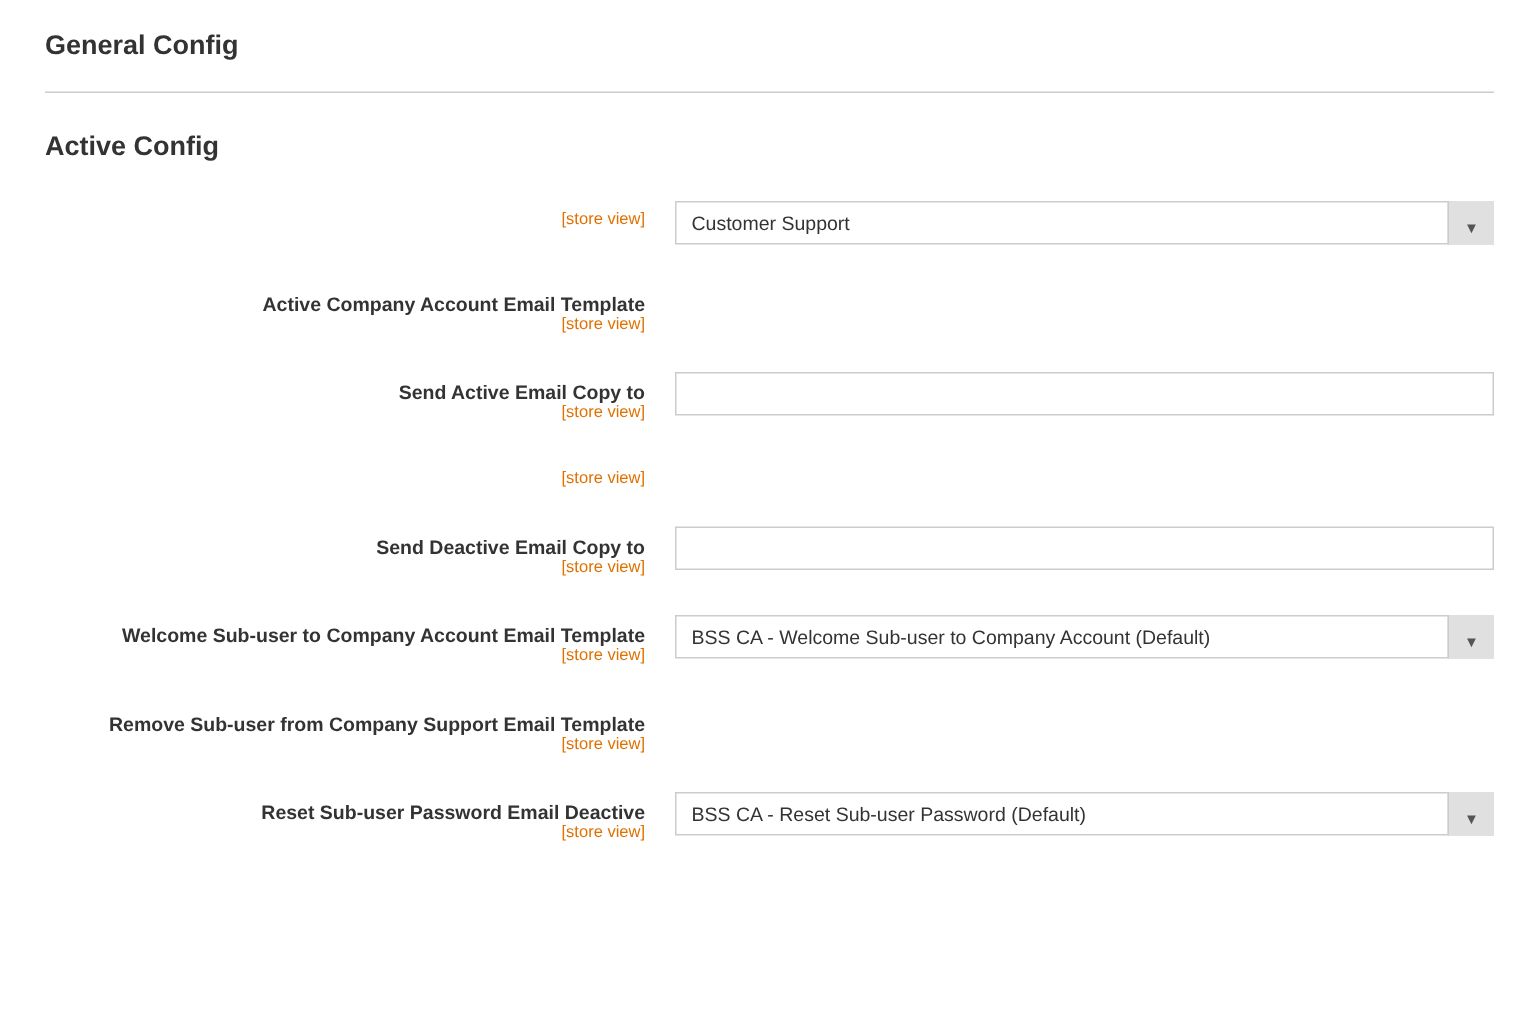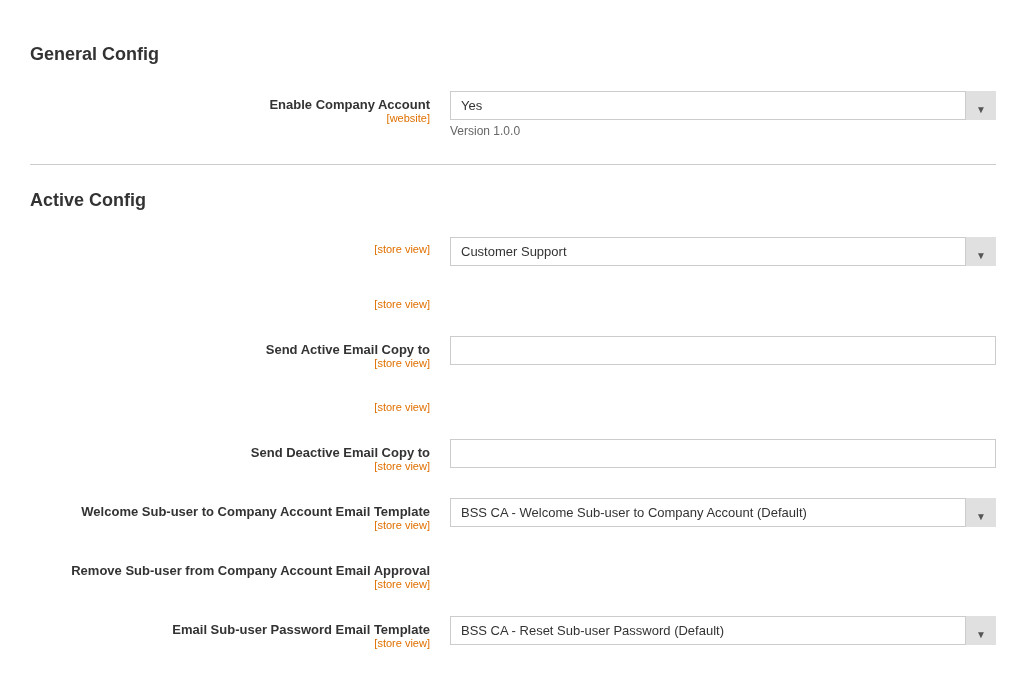--- a/index.html
+++ b/index.html
@@ -11,21 +11,20 @@
       padding: 20px 30px;
     }
     .section-title {
       font-size: 18px;
       font-weight: 600;
       color: #333;
       margin-bottom: 20px;
     }
     .section {
       margin-bottom: 10px;
-      margin-top: 24px;
     }
     .divider {
       border: none;
       border-top: 1px solid #ccc;
       margin: 20px 0 25px 0;
     }
     .form-row {
       display: flex;
       align-items: flex-start;
       margin-bottom: 14px;
@@ -102,35 +101,20 @@
       color: #666;
       margin-top: 4px;
     }
   </style>
 </head>
 <body>
 
 <div class="section">
   <h2 class="section-title">General Config</h2>
 
-  <div class="form-row">
-    <div class="form-label">
-      <span class="label-main">Enable Company Account</span>
-      <span class="label-scope">[website]</span>
-    </div>
-    <div class="form-control-wrap">
-      <div class="select-wrapper">
-        <select class="form-select">
-          <option>Yes</option>
-          <option>No</option>
-        </select>
-      </div>
-      <div class="version-text">Version 1.0.0</div>
-    </div>
-  </div>
 </div>
 
 <hr class="divider">
 
 <div class="section">
   <h2 class="section-title">Active Config</h2>
 
   <div class="form-row">
     <div class="form-label">
       <span class="label-scope">[store view]</span>
@@ -141,20 +125,21 @@
           <option>Customer Support</option>
           <option>General Contact</option>
           <option>Sales Representative</option>
         </select>
       </div>
     </div>
   </div>
 
   <div class="form-row">
     <div class="form-label">
+      <span class="label-main">Active Company Account Email Template</span>
       <span class="label-scope">[store view]</span>
     </div>
   </div>
 
   <div class="form-row">
     <div class="form-label">
       <span class="label-main">Send Active Email Copy to</span>
       <span class="label-scope">[store view]</span>
     </div>
     <div class="form-control-wrap">
@@ -187,28 +172,28 @@
       <div class="select-wrapper">
         <select class="form-select">
           <option>BSS CA - Welcome Sub-user to Company Account (Default)</option>
         </select>
       </div>
     </div>
   </div>
 
   <div class="form-row">
     <div class="form-label">
-      <span class="label-main">Remove Sub-user from Company Account Email Approval</span>
-      <span class="label-scope">[store view]</span>
-    </div>
-  </div>
-
-  <div class="form-row">
-    <div class="form-label">
-      <span class="label-main">Email Sub-user Password Email Template</span>
+      <span class="label-main">Remove Sub-user from Company Support Email Template</span>
+      <span class="label-scope">[store view]</span>
+    </div>
+  </div>
+
+  <div class="form-row">
+    <div class="form-label">
+      <span class="label-main">Reset Sub-user Password Email Deactive</span>
       <span class="label-scope">[store view]</span>
     </div>
     <div class="form-control-wrap">
       <div class="select-wrapper">
         <select class="form-select">
           <option>BSS CA - Reset Sub-user Password (Default)</option>
         </select>
       </div>
     </div>
   </div>

